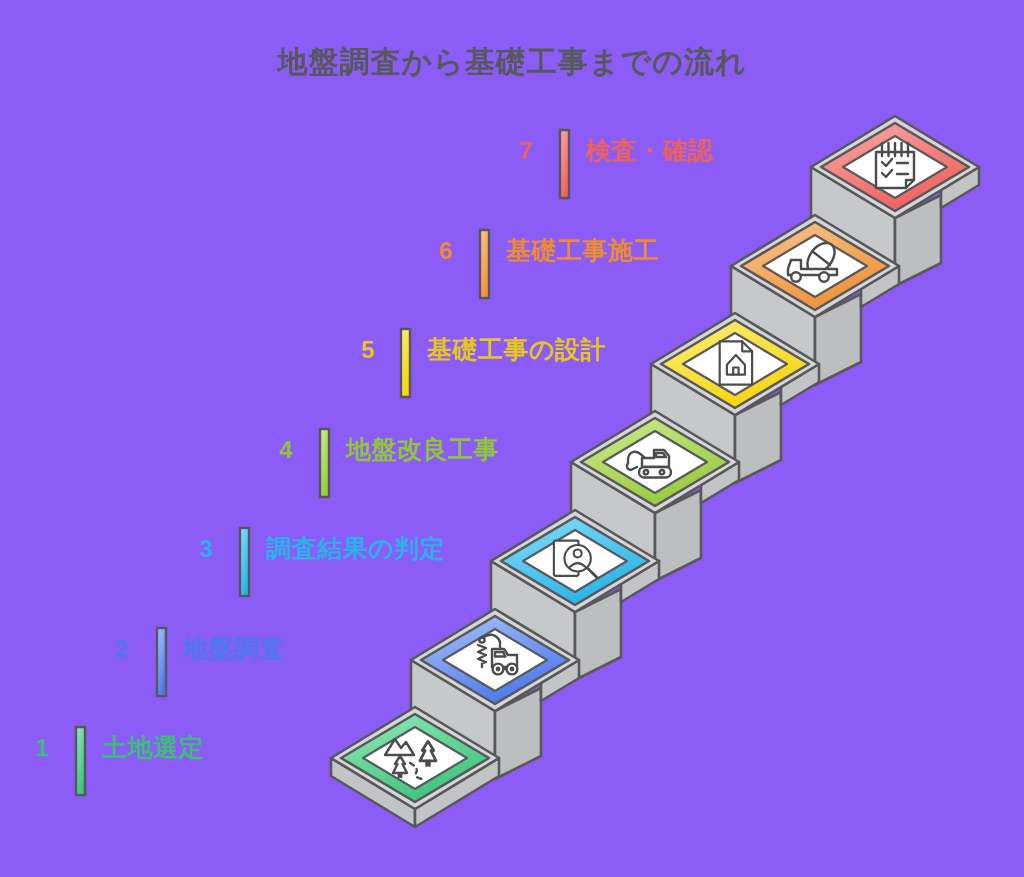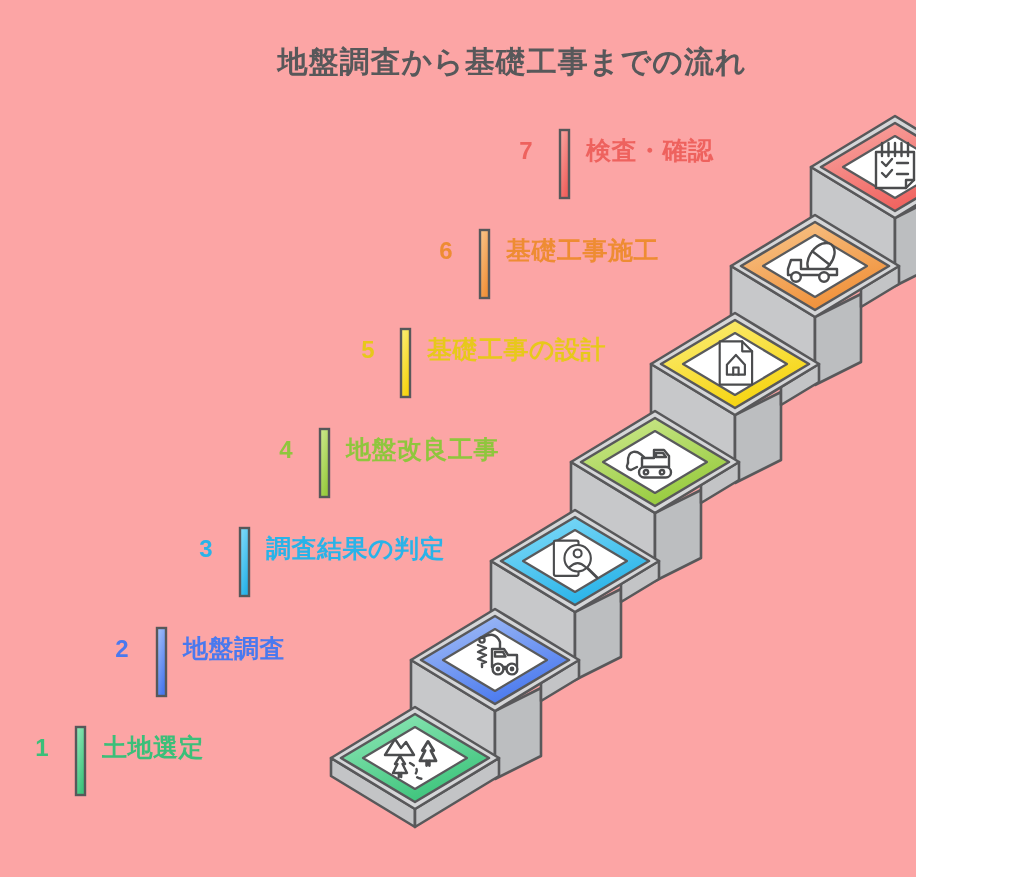--- a/index.html
+++ b/index.html
@@ -1,16 +1,16 @@
 <!DOCTYPE html>
 <html><head>
 <meta charset="utf-8">
 <style>
   html,body{margin:0;padding:0;background:#ffffff;}
-  .stage{width:916px;height:877px;position:relative;background:#fca5a5;overflow:hidden;}
+  .stage{width:1024px;height:877px;position:relative;background:#8b5cf6;overflow:hidden;}
   svg{display:block;}
   text{font-family:"Liberation Sans","DejaVu Sans",sans-serif;}
   .title-text{font-size:30px;font-weight:bold;fill:#57585a;letter-spacing:1px;}
   .num{font-size:24px;font-weight:bold;}
   .lbl{font-size:25px;font-weight:bold;letter-spacing:0.5px;}
   .bar{stroke:#57585a;stroke-width:2.4;}
   .w {fill:#c7c8ca;stroke:#58585a;stroke-width:2.6;stroke-linejoin:round;}
   .w2{fill:#bcbec0;stroke:#58585a;stroke-width:2.6;stroke-linejoin:round;}
   .sl{fill:#c3c4c6;stroke:#58585a;stroke-width:2.6;stroke-linejoin:round;}
   .tp{fill:#d5d6d8;stroke:#58585a;stroke-width:2.6;stroke-linejoin:round;}

